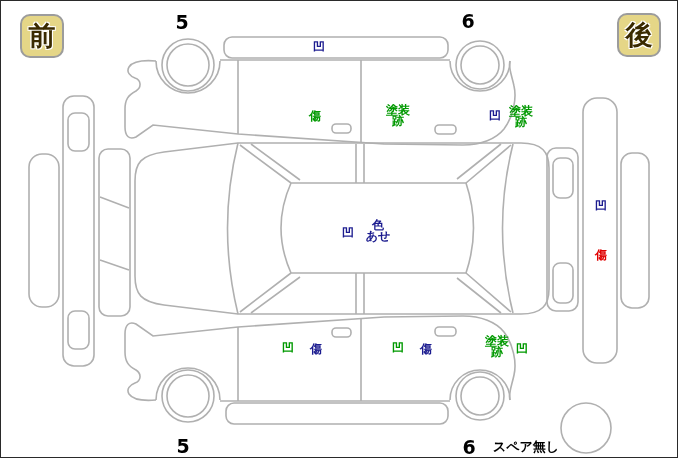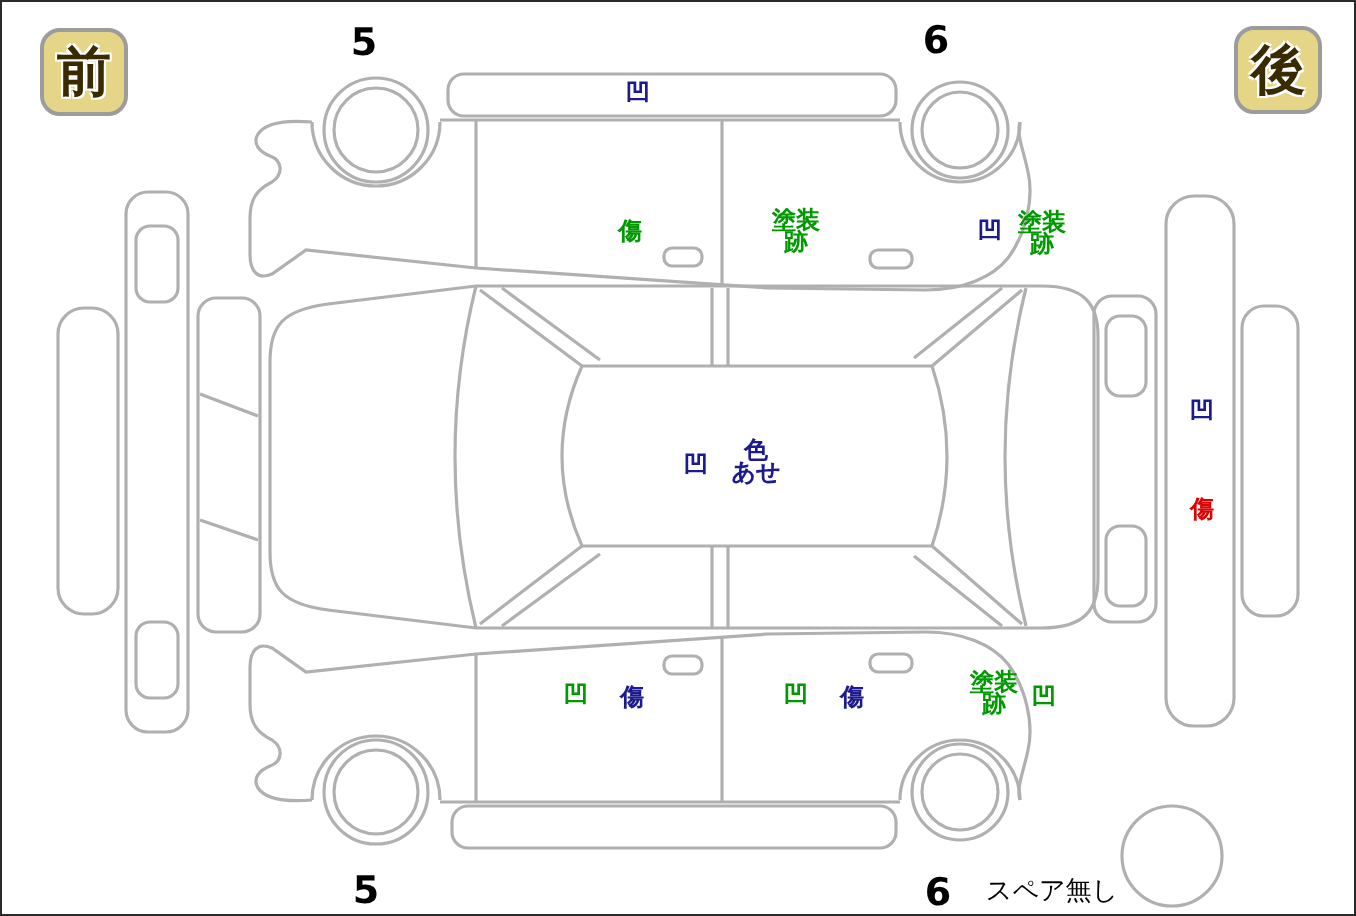--- a/index.html
+++ b/index.html
@@ -26,21 +26,21 @@
     box-sizing:border-box;
   }
   .badge.front{left:19px;top:13px;}
   .badge.rear{left:616px;top:12px;}
   .num{
     position:absolute;transform:translate(-50%,-50%);
     font-size:19px;font-weight:bold;color:#000;line-height:1;
   }
   .spare-note{
     position:absolute;transform:translate(-50%,-50%);
-    font-size:13px;font-weight:normal;color:#000;line-height:1;white-space:nowrap;
+    font-size:13px;font-weight:bold;color:#000;line-height:1;white-space:nowrap;
   }
   .marker{
     position:absolute;transform:translate(-50%,-50%);
     font-size:12px;font-weight:bold;line-height:11px;
     white-space:pre-line;text-align:center;letter-spacing:0;
   }
 </style>
 </head>
 <body>
 

